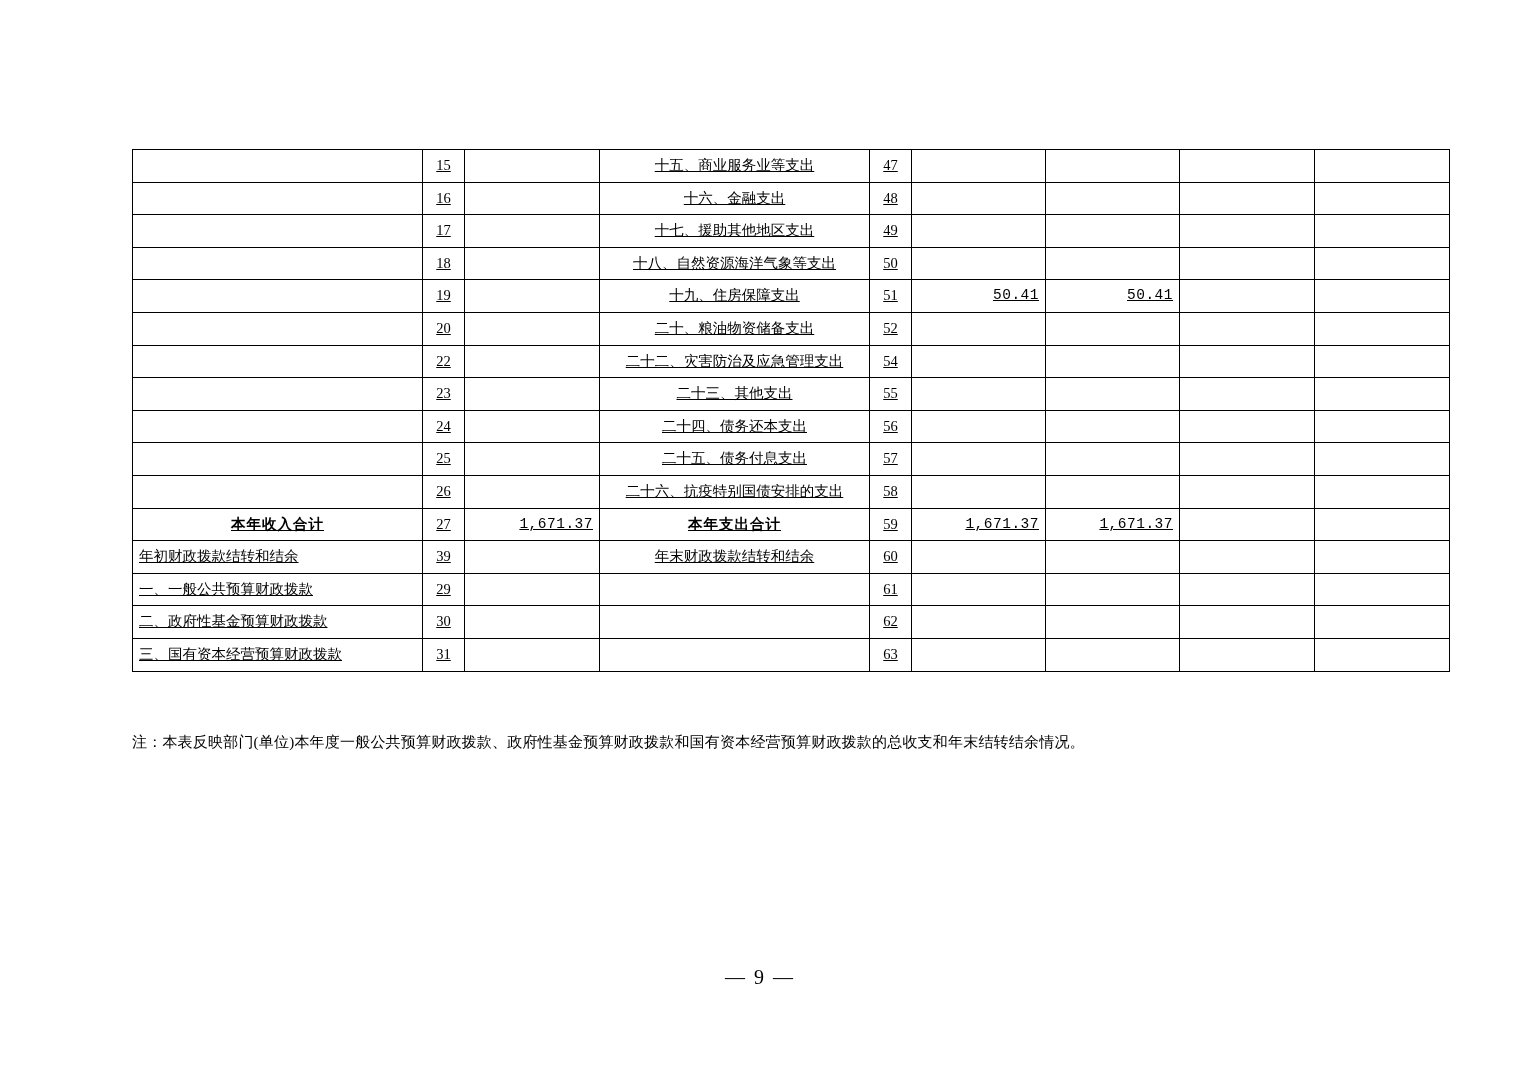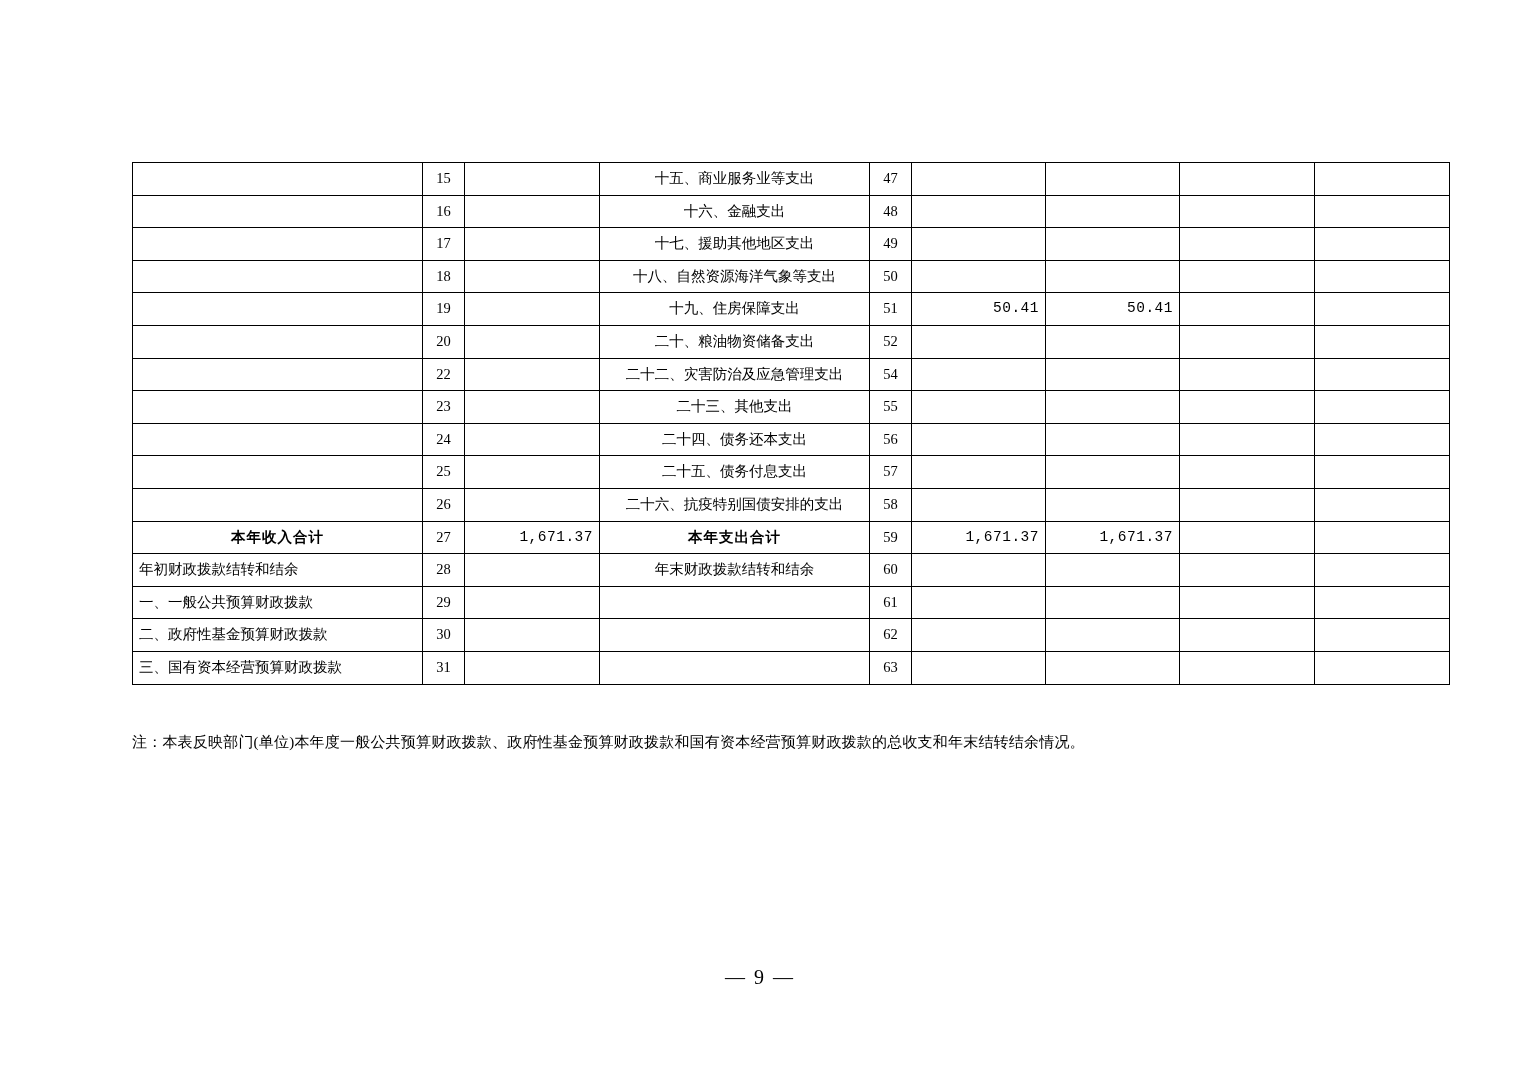--- a/index.html
+++ b/index.html
@@ -16,22 +16,23 @@
   }
   .page {
     position: relative;
     width: 1520px;
     height: 1074px;
     box-sizing: border-box;
   }
   .table-wrap {
     position: absolute;
     left: 132px;
-    top: 162px;
+    top: 149px;
     width: 1258px;
+    text-decoration: underline;
   }
   table.fin {
     border-collapse: collapse;
     width: 1258px;
     table-layout: fixed;
   }
   table.fin td {
     border: 1px solid #000000;
     height: 32.6px;
     padding: 0 6px;
@@ -235,21 +236,21 @@
             <td class="c-amt">1,671.37</td>
             <td class="c-label2 bold-center">本年支出合计</td>
             <td class="c-num">59</td>
             <td class="c-amt2">1,671.37</td>
             <td class="c-amt2">1,671.37</td>
             <td class="c-amt2 c-amt3"></td>
             <td class="c-amt2 c-amt4"></td>
           </tr>
           <tr>
             <td class="c-label">年初财政拨款结转和结余</td>
-            <td class="c-num">28</td>
+            <td class="c-num">39</td>
             <td class="c-amt"></td>
             <td class="c-label2">年末财政拨款结转和结余</td>
             <td class="c-num">60</td>
             <td class="c-amt2"></td>
             <td class="c-amt2"></td>
             <td class="c-amt2 c-amt3"></td>
             <td class="c-amt2 c-amt4"></td>
           </tr>
           <tr>
             <td class="c-label">一、一般公共预算财政拨款</td>

